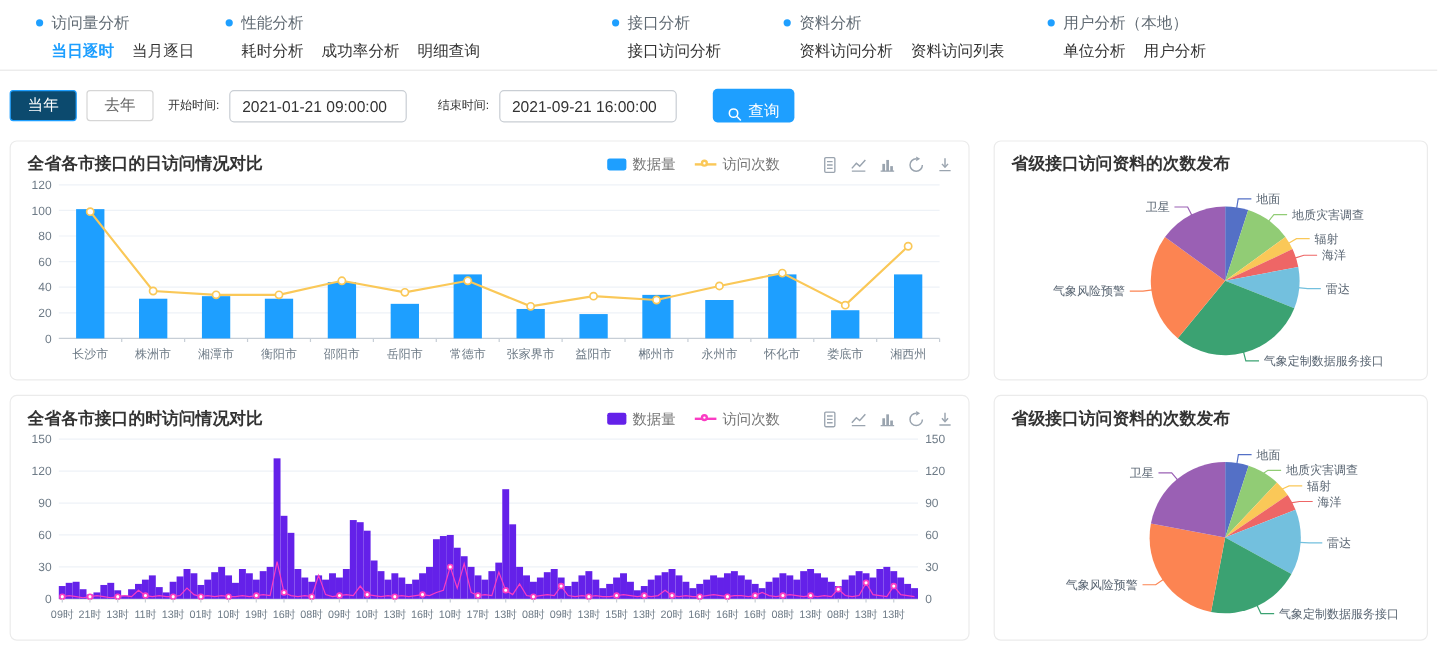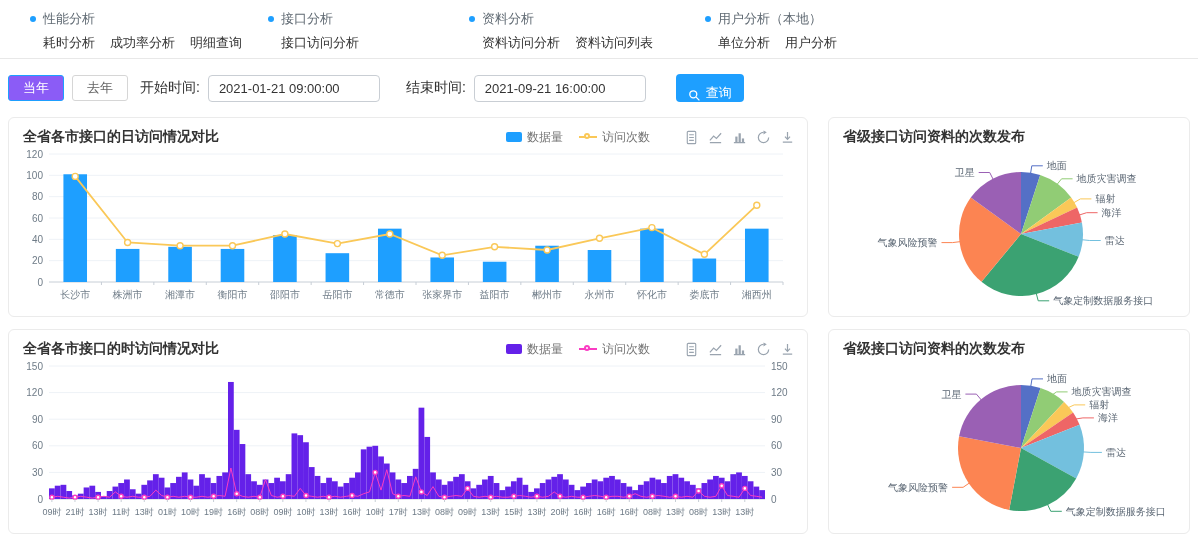--- a/index.html
+++ b/index.html
@@ -15,24 +15,24 @@
   .nav-title-row { display:flex; align-items:center; font-size:13px; color:#606a73; }
   .nav-bullet { width:6px; height:6px; border-radius:50%; background:#1e9fff; margin-right:7px; }
   .nav-items { margin:6px 0 0 13px; display:flex; gap:15px; font-size:13px; color:#333; }
   .nav-item { cursor:pointer; white-space:nowrap; }
   .nav-item.active { color:#1e9fff; font-weight:bold; }
   .nav-sep { border:none; border-top:1px solid #e8e8e8; }
 
   
   .filter-bar { display:flex; align-items:center; padding:15px 0 15px 8px; }
   .btn { height:26px; padding:0 14px; font-size:13px; border-radius:3px; cursor:pointer; border:1px solid transparent; }
-  .btn-primary { background:#8b5cf6; color:#fff; border-color:#1e9fff; }
+  .btn-primary { background:#0c4a6e; color:#fff; border-color:#1e9fff; }
   .btn-plain { background:#fff; color:#666; border:1px solid #d6d6d6; margin-left:8px; }
-  .filter-label { font-size:14px; color:#333; margin-left:12px; }
-  .time-input { width:172px; height:27px; margin-left:8px; border:1px solid #c9ced4; border-radius:4px; padding:0 10px; font-size:13px; color:#333; font-family:"Liberation Sans",sans-serif; }
+  .filter-label { font-size:10px; color:#333; margin-left:12px; }
+  .time-input { width:148px; height:27px; margin-left:8px; border:1px solid #c9ced4; border-radius:4px; padding:0 10px; font-size:13px; color:#333; font-family:"Liberation Sans",sans-serif; }
   .btn-search { height:28px; margin-left:30px; padding:0 12px; background:#1e9fff; border:none; border-radius:4px; color:#fff; font-size:13px; cursor:pointer; display:flex; align-items:flex-end; gap:5px; }
 
   
   .content { display:flex; gap:20px; padding:0 8px; }
   .col-left { width:800px; display:flex; flex-direction:column; gap:12px; }
   .col-right { width:362px; display:flex; flex-direction:column; gap:12px; }
   .card { background:#fff; border:1px solid #ebebeb; border-radius:6px; overflow:hidden; }
   .card-h200 { height:200px; }
   .card-h205 { height:205px; }
   .card-header { display:flex; align-items:center; padding:10px 12px 0 14px; }
@@ -46,20 +46,30 @@
   .tool-icon { width:15px; height:15px; cursor:pointer; display:inline-block; }
   .chart-box { padding:0 10px; }
   .pie-box { padding:0 0 0 2px; }
 </style>
 </head>
 <body>
 
 <div class="page">
 
   <div class="top-nav">
+      <div class="nav-group">
+        <div class="nav-title-row">
+          <span class="nav-bullet"></span>
+          <span>访问量分析</span>
+        </div>
+        <div class="nav-items">
+          <span class="nav-item active">当日逐时</span>
+          <span class="nav-item">当月逐日</span>
+        </div>
+      </div>
       <div class="nav-group">
         <div class="nav-title-row">
           <span class="nav-bullet"></span>
           <span>性能分析</span>
         </div>
         <div class="nav-items">
           <span class="nav-item">耗时分析</span>
           <span class="nav-item">成功率分析</span>
           <span class="nav-item">明细查询</span>
         </div>

